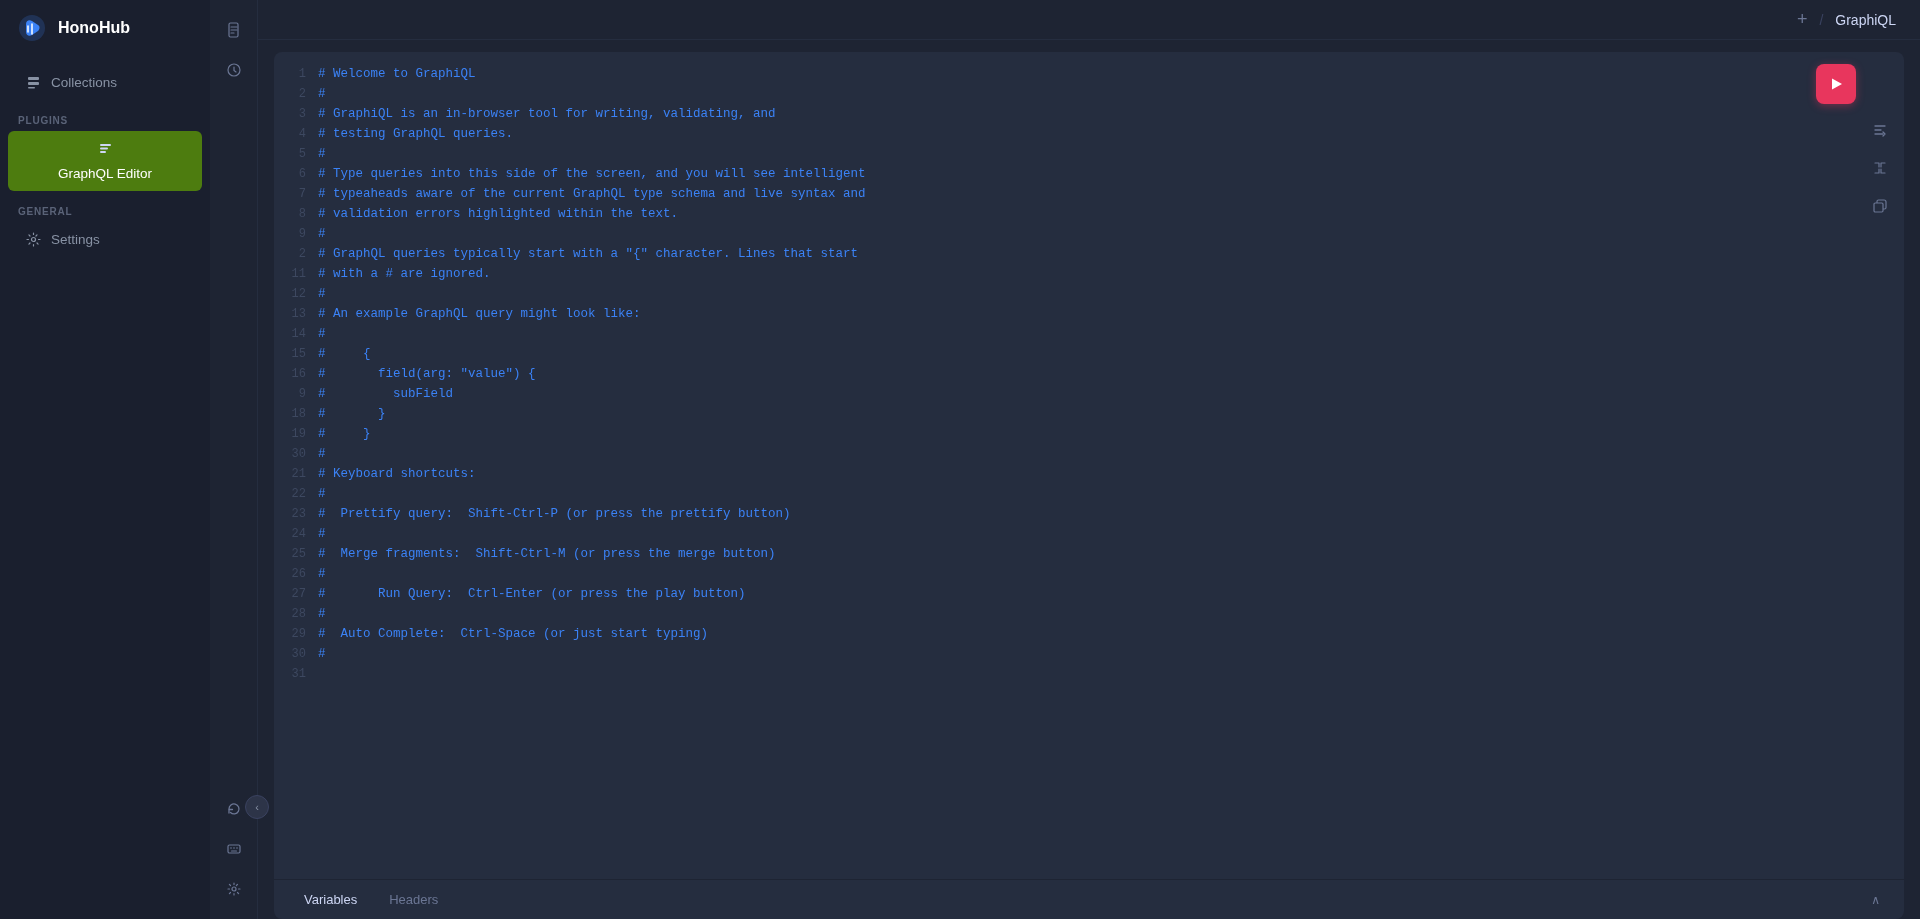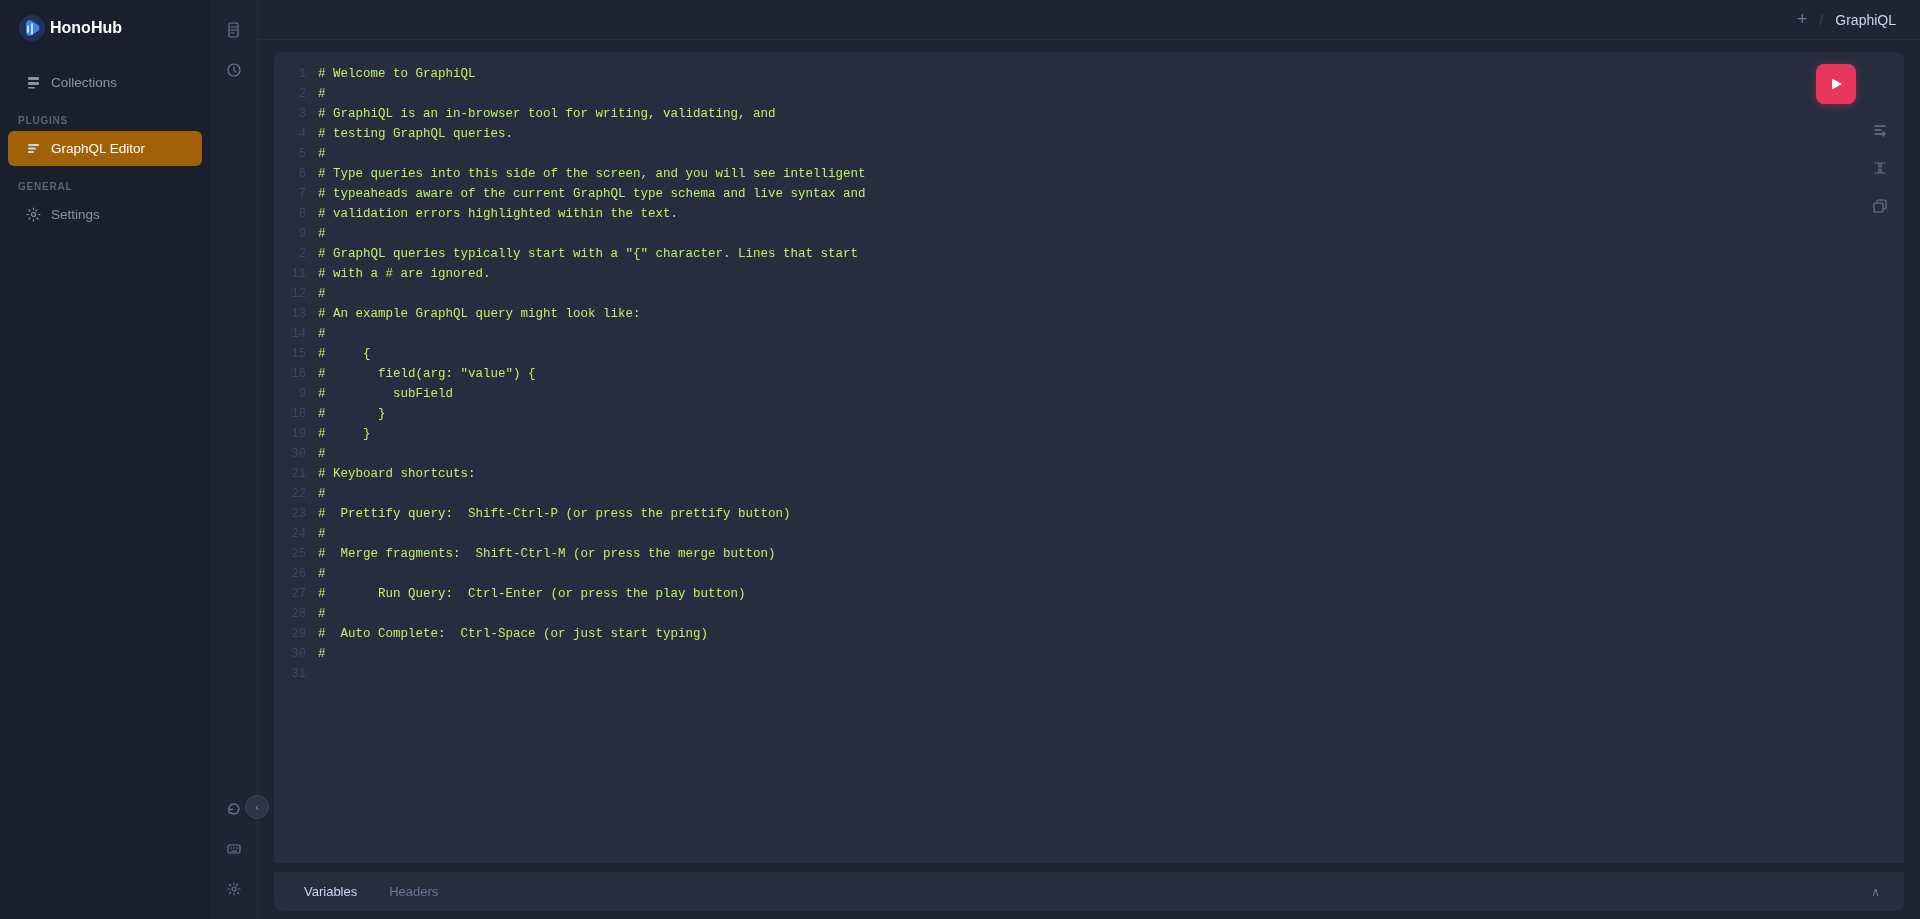--- a/index.html
+++ b/index.html
@@ -20,21 +20,21 @@
       background: #1a1f2e;
       display: flex;
       flex-direction: column;
       height: 100vh;
       position: relative;
       z-index: 10;
     }
     .sidebar-logo {
       display: flex;
       align-items: center;
-      gap: 4px;
+      gap: 12px;
       padding: 16px 18px;
       height: 56px;
     }
     .logo-icon {
       width: 28px;
       height: 28px;
     }
     .logo-text {
       font-size: 16px;
       font-weight: 700;
@@ -52,22 +52,23 @@
       gap: 10px;
       padding: 10px 18px;
       cursor: pointer;
       color: #8892a4;
       font-size: 13.5px;
       border-radius: 6px;
       margin: 1px 8px;
       transition: background 0.15s;
     }
     .sidebar-item.active {
-      background: #a16207;
+      background: #4d7c0f;
       color: #ffffff;
+      flex-direction: column;
     }
 
     .sidebar-section-label {
       font-size: 10px;
       text-transform: uppercase;
       letter-spacing: 0.08em;
       color: #5a6378;
       padding: 14px 18px 4px;
       font-weight: 600;
     }
@@ -242,34 +243,34 @@
       min-width: 44px;
       text-align: right;
       padding-right: 12px;
       user-select: none;
       font-size: 12px;
     }
     .line-content {
       color: #8892a4;
     }
     .line-content .comment {
-      color: #bef264;
+      color: #3b82f6;
     }
 
     
     .bottom-tabs {
       background: #252d3f;
       border-top: 1px solid #1e2433;
       display: flex;
       align-items: center;
       padding: 0 16px;
       height: 40px;
       border-radius: 0 0 8px 8px;
       gap: 4px;
-      margin: 8px 16px;
+      margin: 0 16px;
     }
     .bottom-tab {
       padding: 8px 14px;
       font-size: 13px;
       cursor: pointer;
       color: #6b7694;
       border-radius: 4px;
     }
     .bottom-tab.active {
       color: #cdd6f4;

